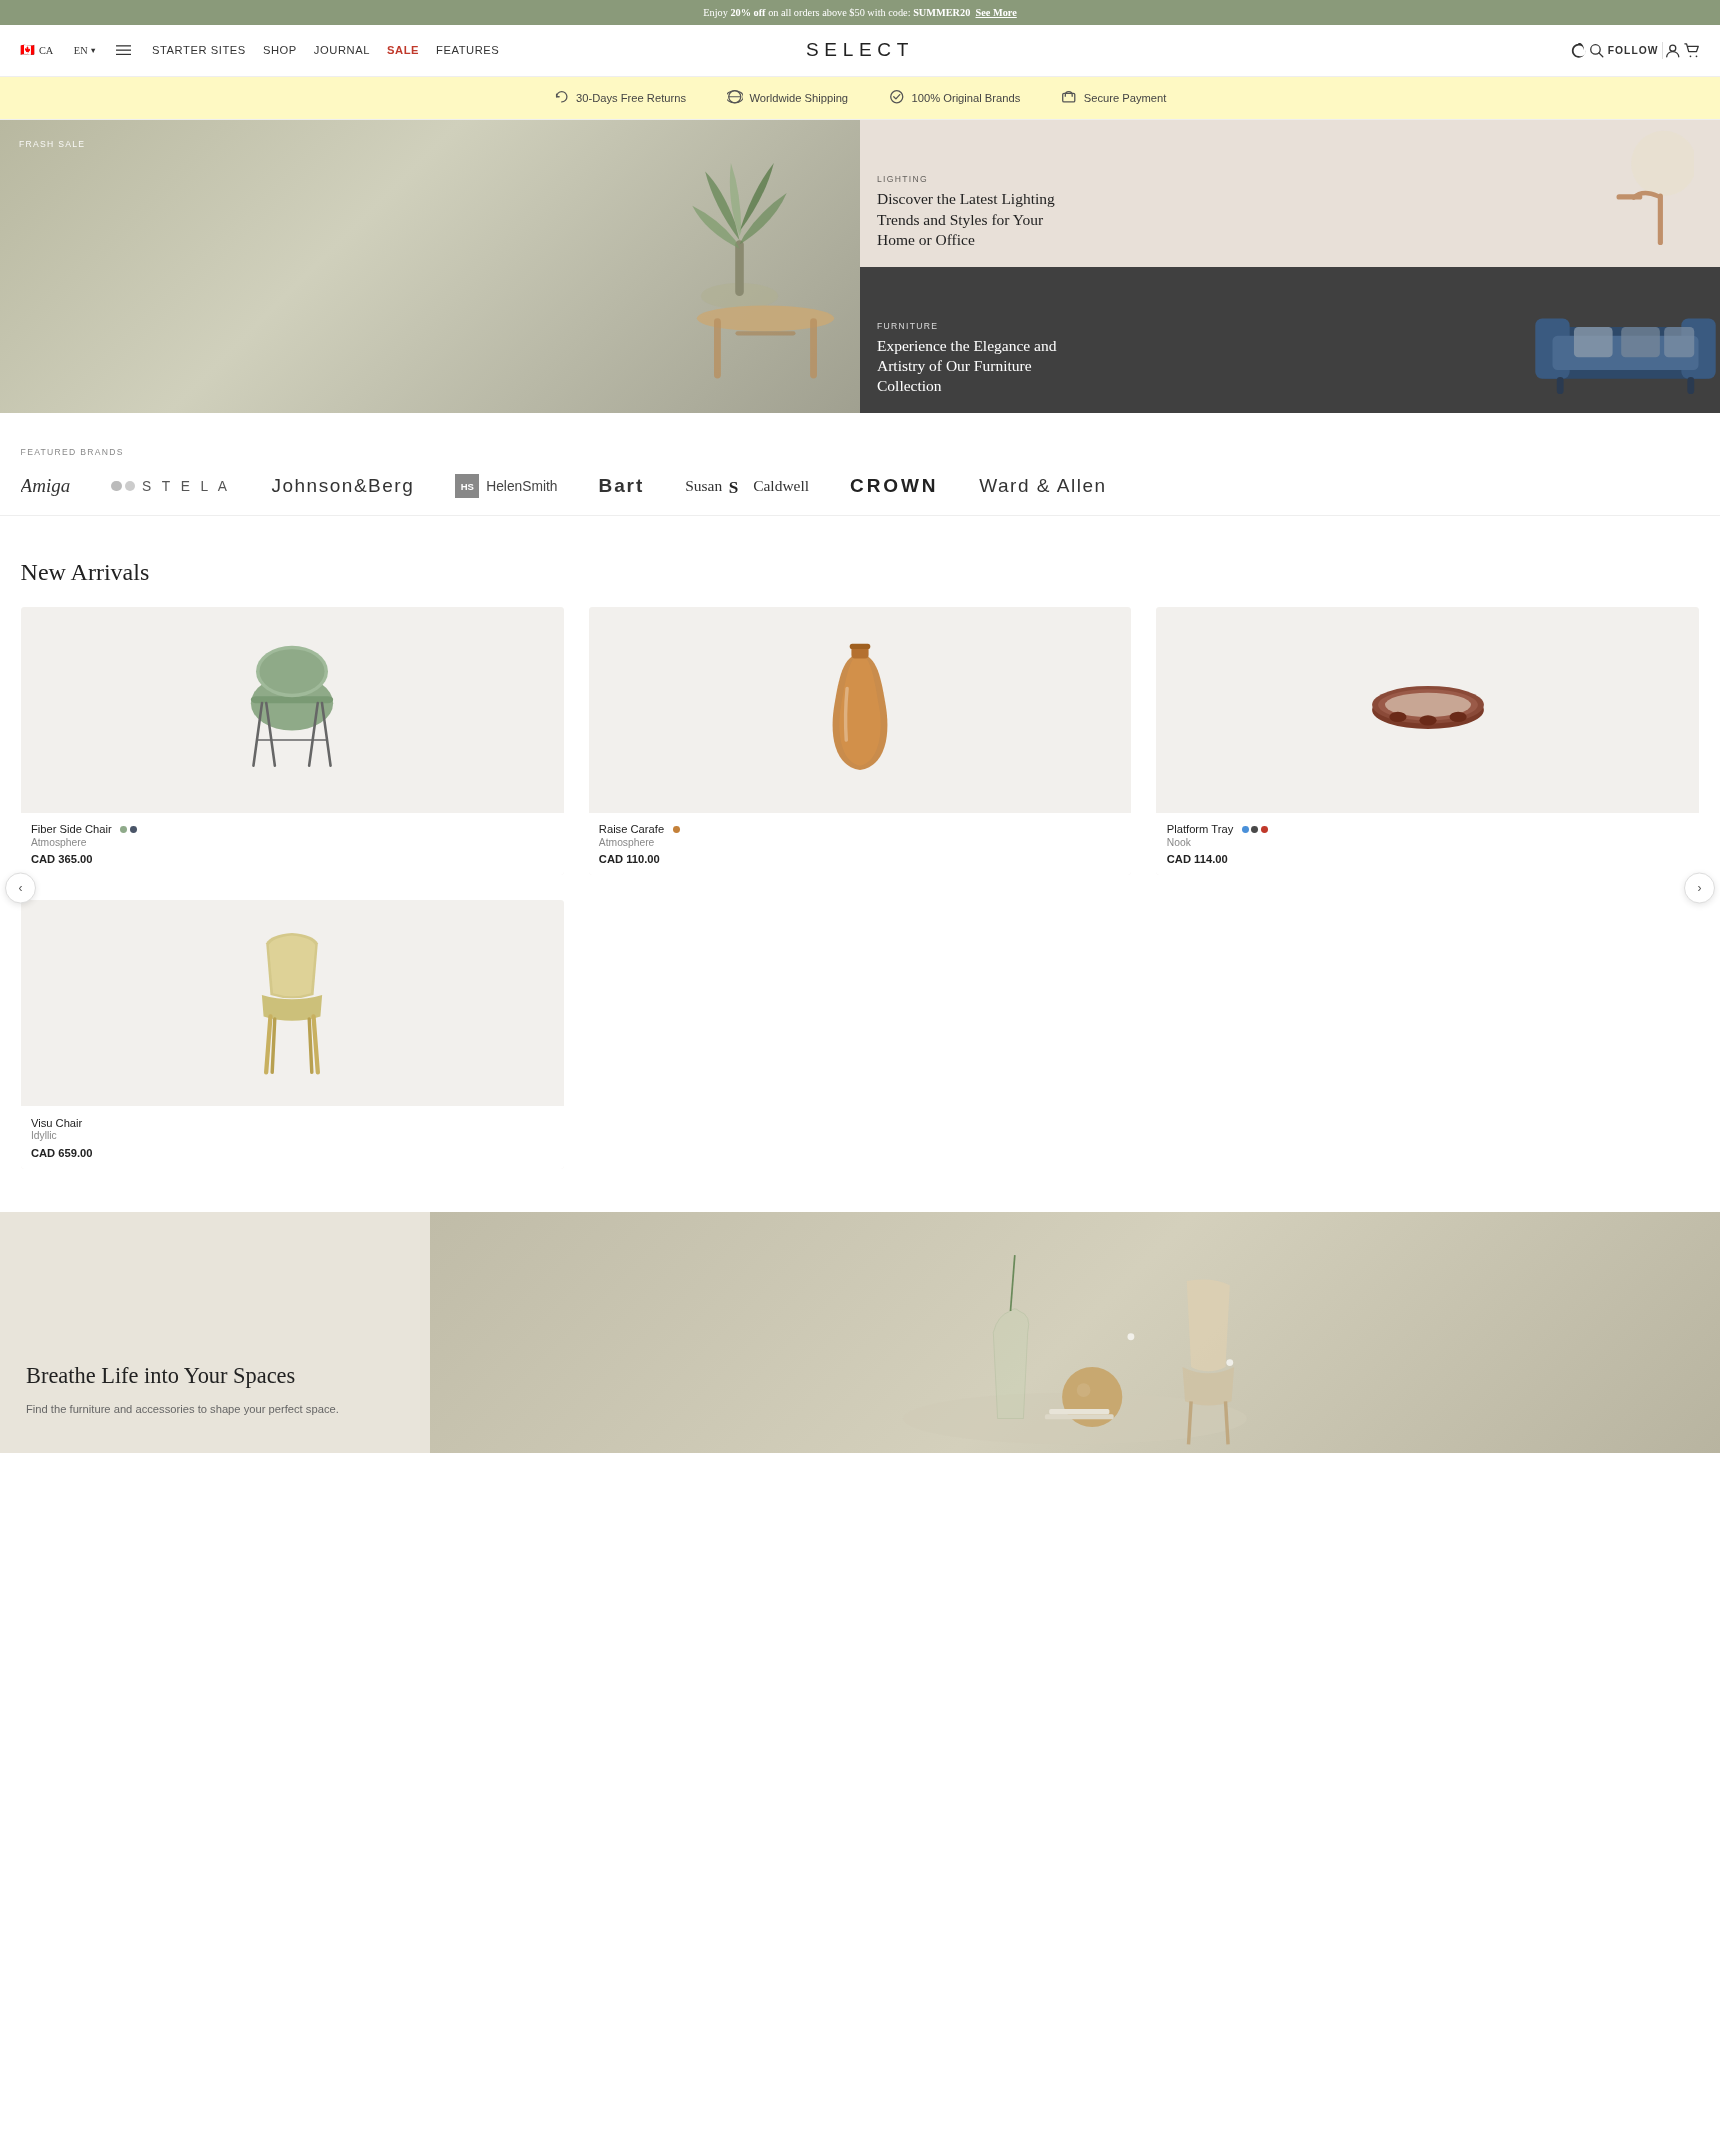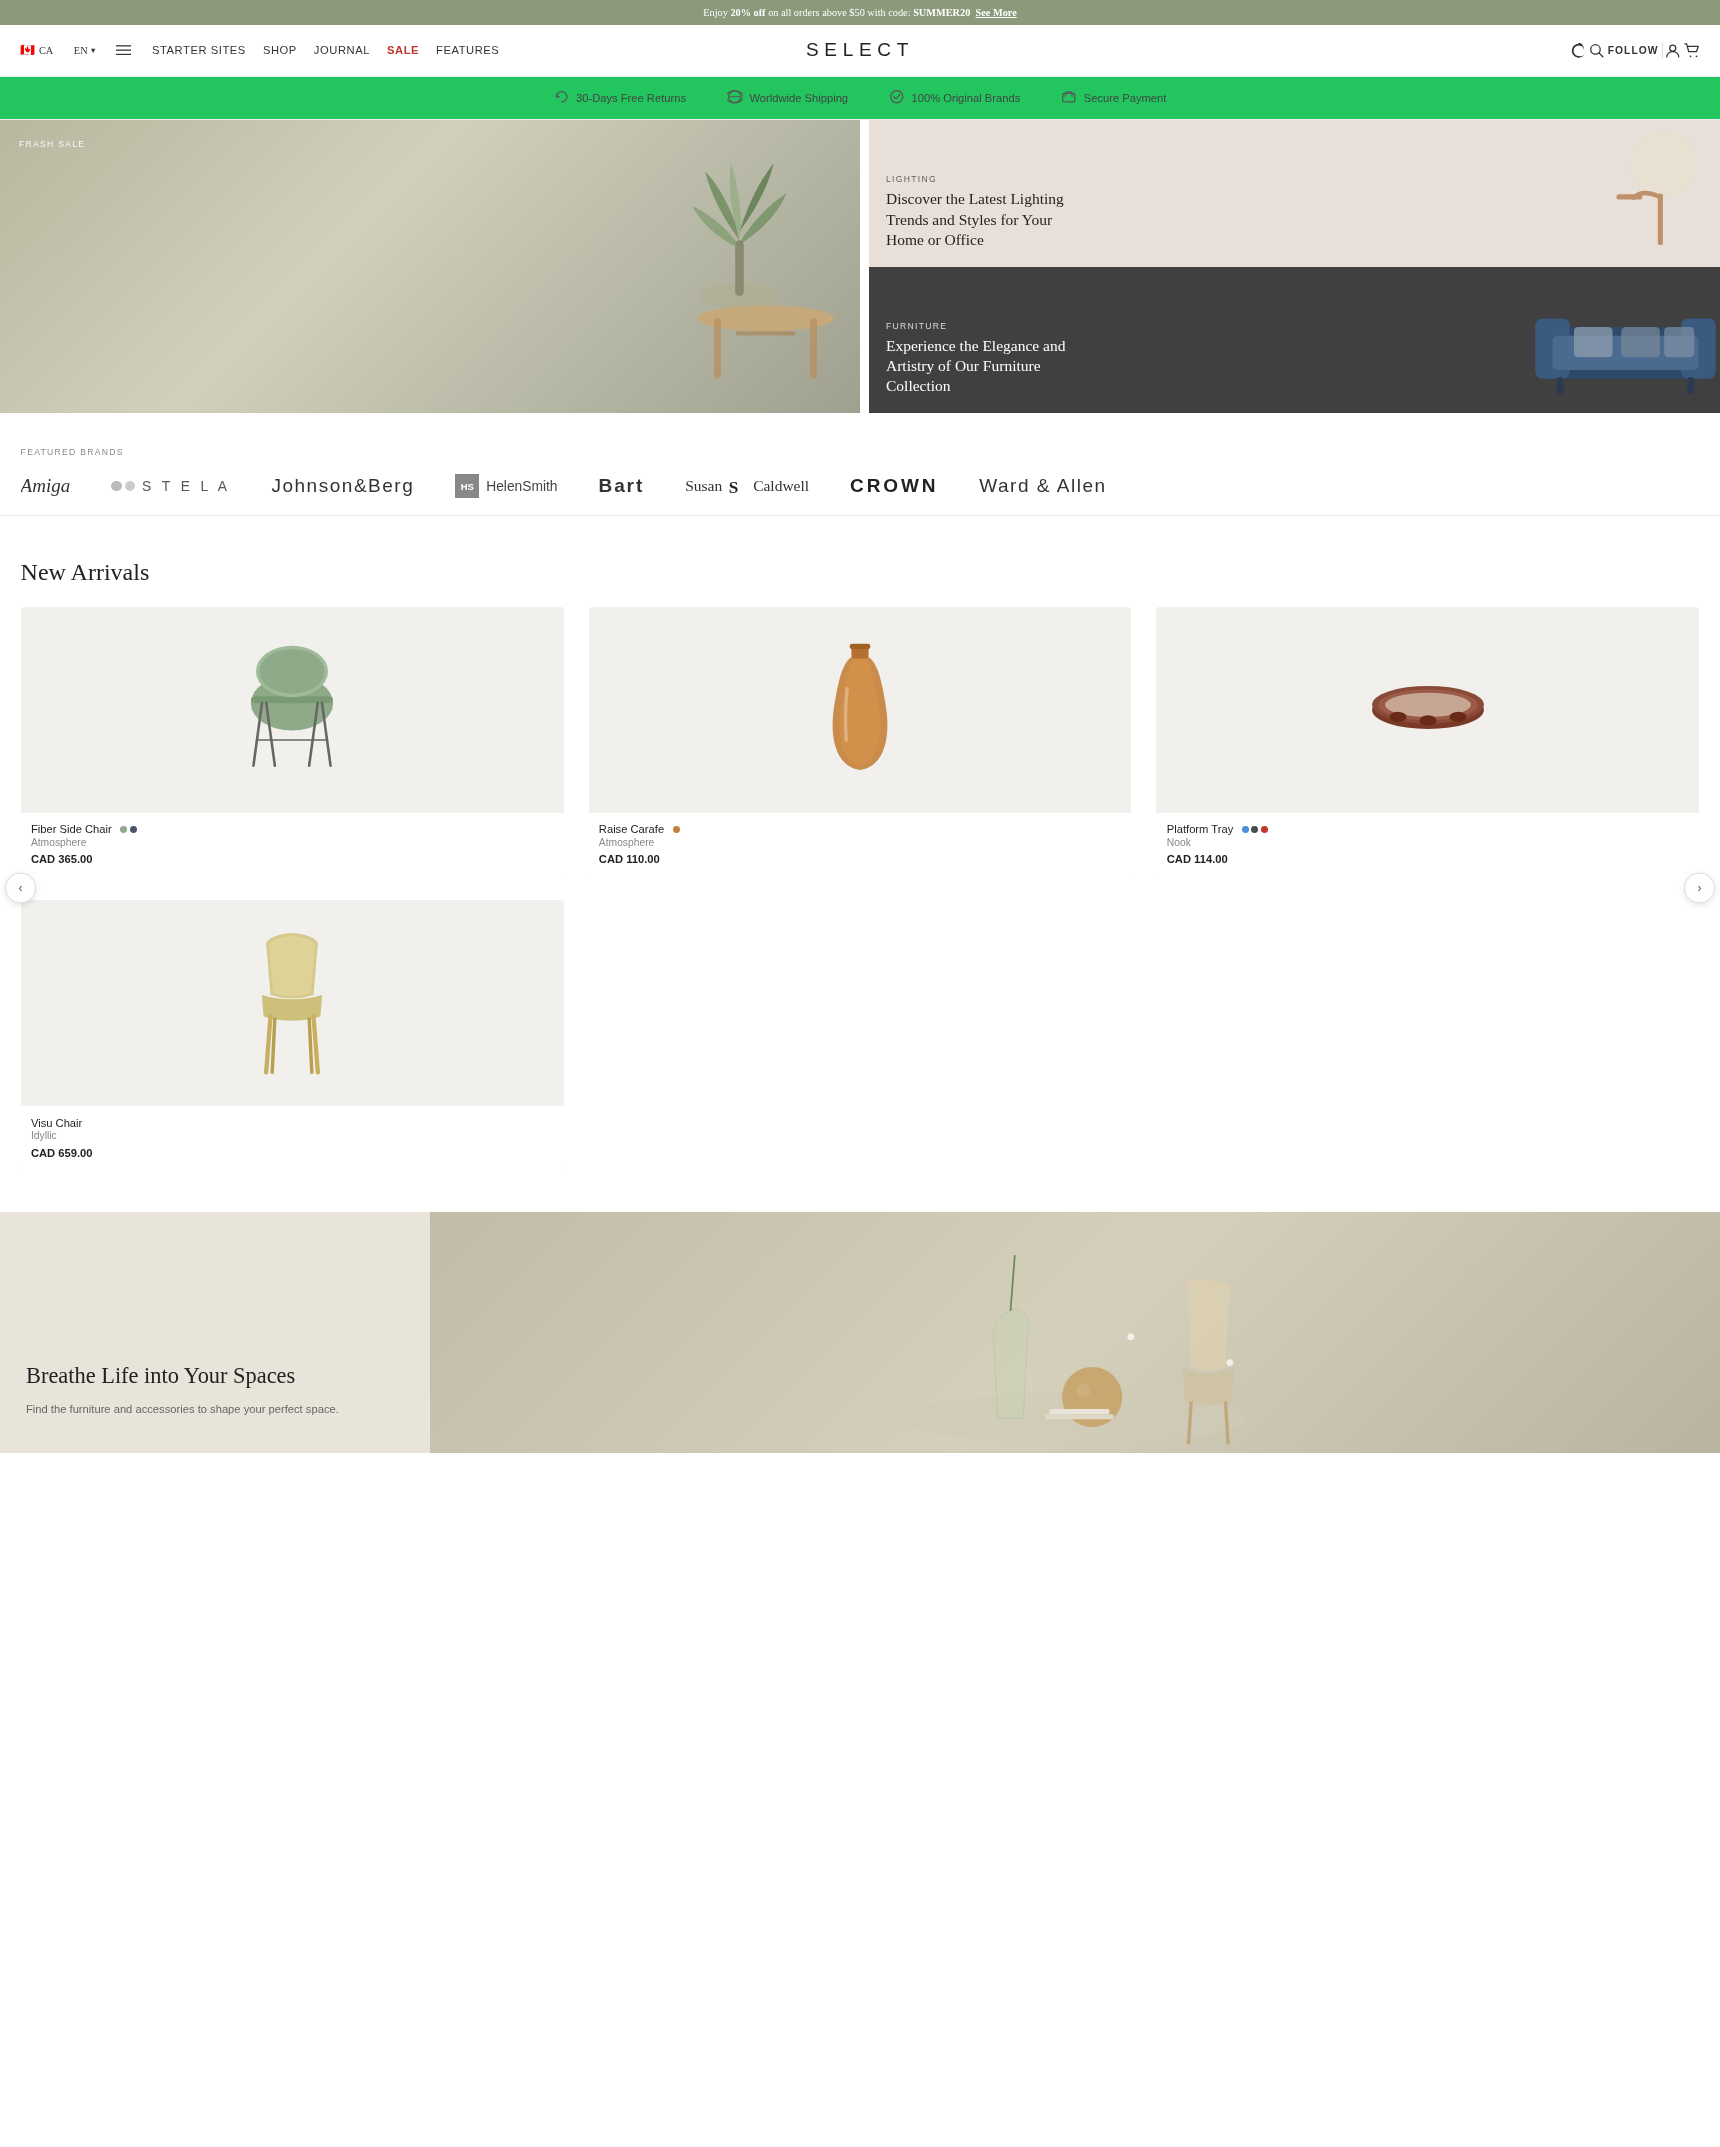--- a/index.html
+++ b/index.html
@@ -103,21 +103,21 @@
     .locale-flag { font-size: 12px; }
 
     
     .trust-bar {
       display: flex;
       align-items: center;
       justify-content: center;
       gap: 41px;
       padding: 12px 20.6px;
       border-bottom: 0.9px solid #eee;
-      background: #22c55e;
+      background: #fef9c3;
     }
     .trust-item {
       display: flex;
       align-items: center;
       gap: 6.9px;
       font-size: 11.2px;
       color: #444;
       font-family: 'Arial', sans-serif;
     }
     .trust-icon { font-size: 13.8px; color: #555; }
@@ -177,21 +177,20 @@
       right: 17px;
       bottom: 26px;
       width: 155px;
       height: 103px;
       z-index: 1;
     }
 
     .hero-right {
       display: grid;
       grid-template-rows: 1fr 1fr;
-      padding-left: 9px;
     }
     .hero-right-top {
       background: #e8e0d8;
       position: relative;
       display: flex;
       align-items: flex-end;
       padding: 17px;
       overflow: hidden;
     }
     .hero-right-bottom {

